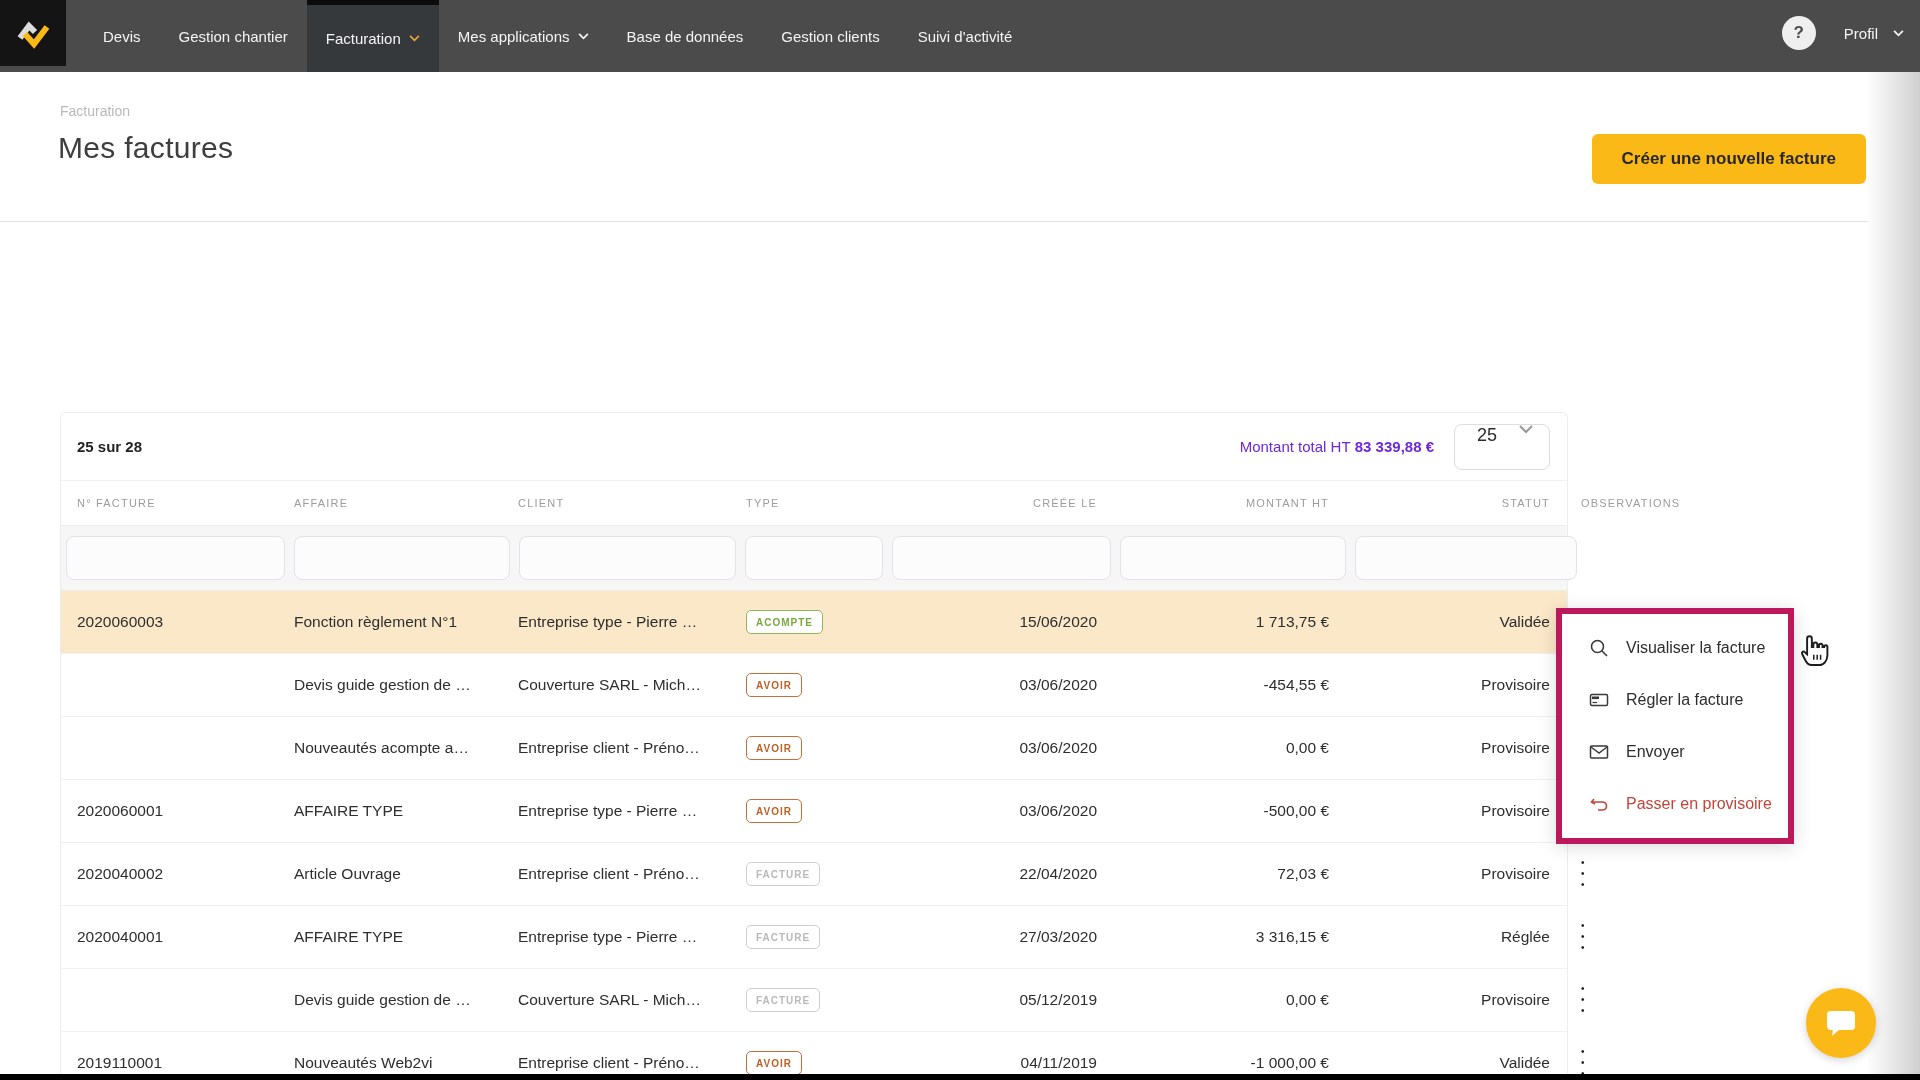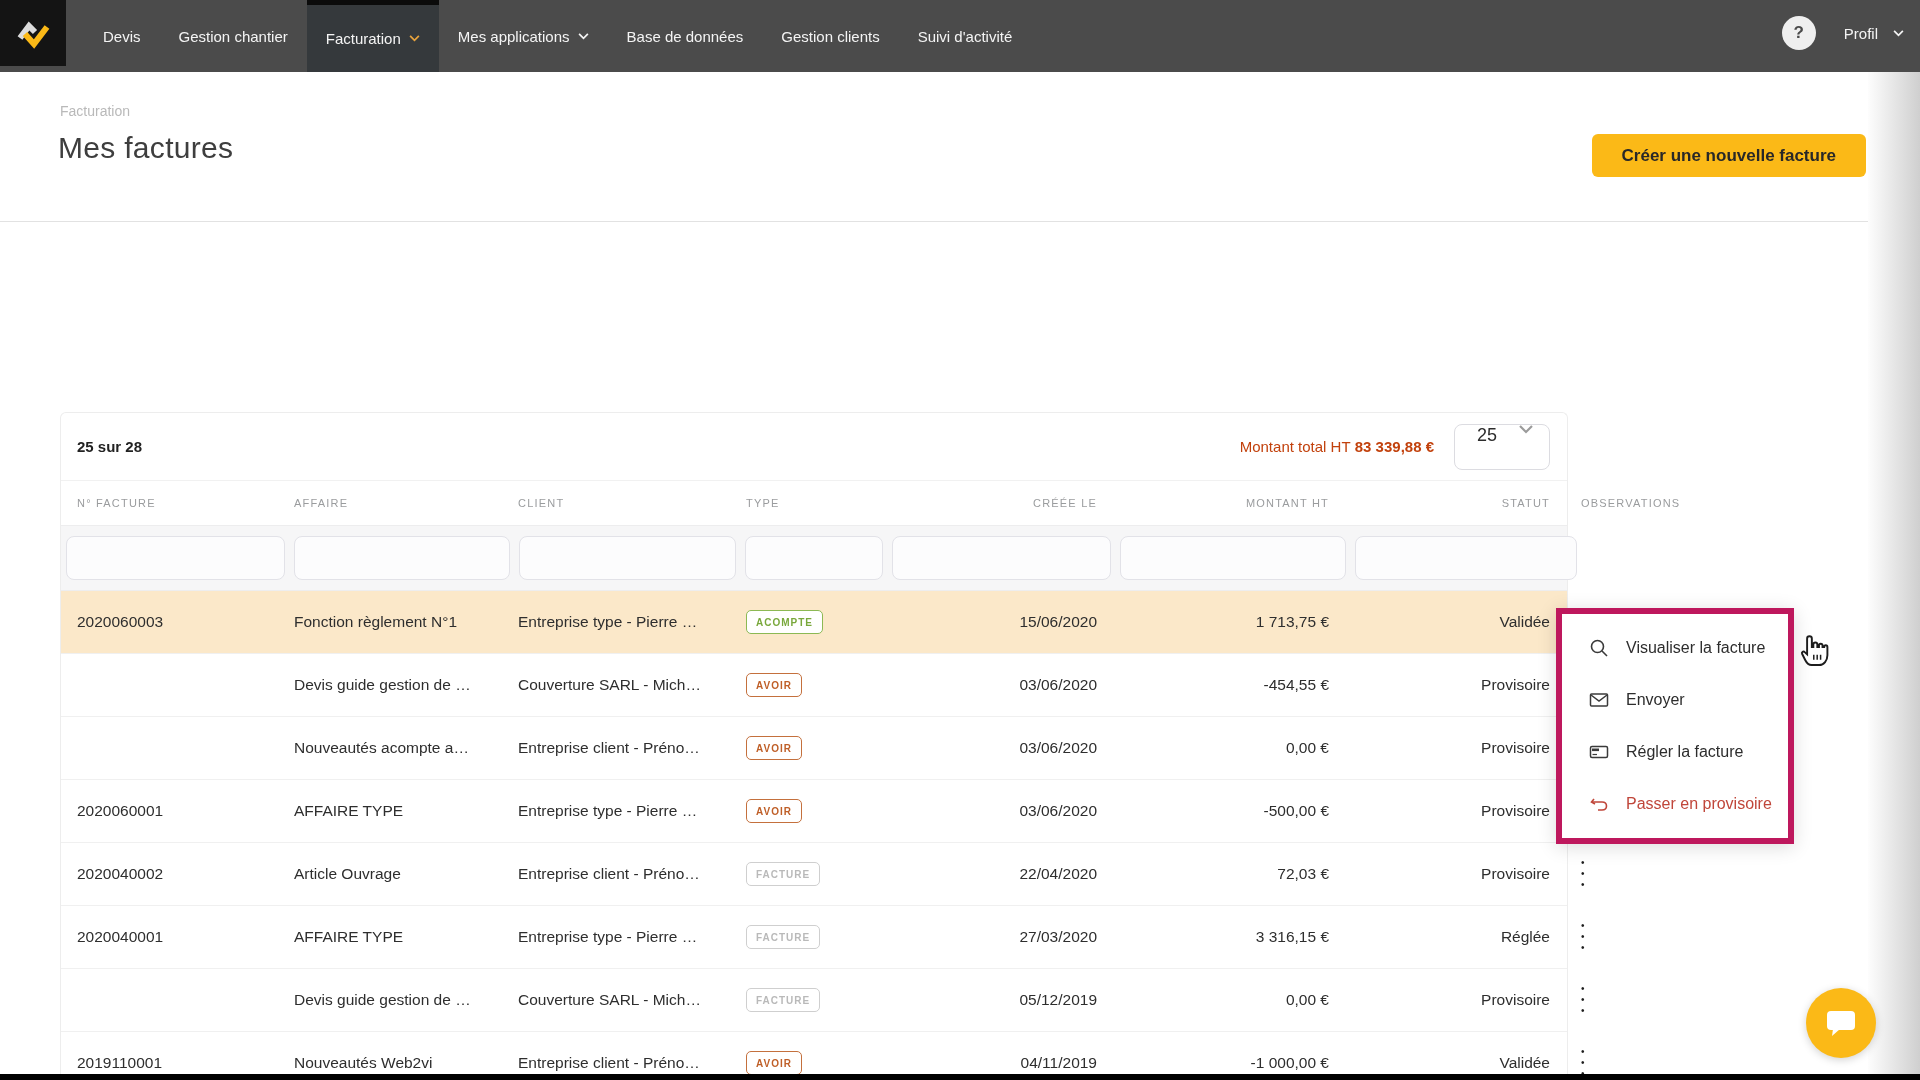--- a/index.html
+++ b/index.html
@@ -23,41 +23,41 @@
                  color:#4b4b4b; font-weight:bold; font-size:17px; display:flex;
                  align-items:center; justify-content:center; cursor:pointer; }
   .profil { display:flex; align-items:center; gap:15px; color:#f4f4f4; font-size:15px; cursor:pointer; }
 
   
   .pagehead { position:absolute; top:66px; left:0; width:1920px; height:156px;
               background:#fff; border-bottom:1px solid #e2e2e2; }
   .breadcrumb { position:absolute; left:60px; top:37px; color:#b9b9b9; font-size:14px; }
   .page-title { position:absolute; left:58px; top:65px; color:#3e3e3e; font-size:30px;
                 font-weight:500; letter-spacing:.3px; }
-  .create-btn { position:absolute; right:54px; top:68px; height:43px; padding:0 30px;
+  .create-btn { position:absolute; right:54px; top:68px; height:50px; padding:0 30px;
                 background:#fbb917; border:none; border-radius:6px; color:#282828;
                 font-size:17px; font-weight:600; font-family:inherit; cursor:pointer; }
 
   
   .banner { position:absolute; left:60px; top:274px; width:1806px; height:84px;
             border:1px solid #e9bb4e; border-radius:4px; background:#fff;
             display:flex; align-items:center; padding:0 38px; gap:24px; }
   .banner-title { font-size:17px; font-weight:bold; color:#2e2e2e; }
   .banner-text { font-size:16px; color:#3a3a3a; }
   .banner-text a { color:#2e2e2e; text-decoration:underline; cursor:pointer; }
 
   
   .card { position:absolute; left:60px; top:412px; width:1508px; height:668px;
           background:#fff; border:1px solid #ededed; border-bottom:none;
           border-radius:6px 6px 0 0; }
   .summary { height:68px; display:flex; align-items:center; justify-content:space-between;
              padding:0 17px 0 16px; border-bottom:1px solid #f1f1f1; }
   .count { font-size:15px; font-weight:bold; color:#222; }
   .summary-right { display:flex; align-items:center; gap:20px; }
-  .total-lbl { font-size:15px; color:#c2410c; }
+  .total-lbl { font-size:15px; color:#6d28d9; }
   .total-val { font-weight:bold; }
   .pagesize { width:96px; height:46px; border:1px solid #dcdce1; border-radius:8px;
               display:flex; align-items:flex-start; justify-content:space-between;
               padding:0 16px 0 22px; font-size:18px; color:#2c2c2c; cursor:pointer; background:#fff; }
 
   .grid { display:grid; grid-template-columns:228px 225px 226px 147px 228px 235px 231px 1fr;
           align-items:center; }
   .thead { height:44px; }
   .th { font-size:11px; color:#9a9c9e; letter-spacing:1.2px; text-transform:uppercase;
         font-weight:normal; white-space:nowrap; }
@@ -313,32 +313,32 @@
   <div class="ctx-menu">
     <div class="ctx-item">
       <svg class="ctx-icon" viewBox="0 0 20 20">
         <circle cx="8.5" cy="8.5" r="6" stroke="#3a3a3a" stroke-width="1.6" fill="none"></circle>
         <path d="M13 13 L18 18" stroke="#3a3a3a" stroke-width="1.6"></path>
       </svg>
       <span>Visualiser la facture</span>
     </div>
     <div class="ctx-item">
       <svg class="ctx-icon" viewBox="0 0 20 20">
-        <rect x="1.5" y="4" width="17" height="12" rx="1" stroke="#3a3a3a" stroke-width="1.5" fill="none"></rect>
-        <path d="M2 5 L10 11 L18 5" stroke="#3a3a3a" stroke-width="1.5" fill="none"></path>
-      </svg>
-      <span>Envoyer</span>
-    </div>
-    <div class="ctx-item">
-      <svg class="ctx-icon" viewBox="0 0 20 20">
         <rect x="1.5" y="4.5" width="17" height="11" rx="1.5" stroke="#3a3a3a" stroke-width="1.5" fill="none"></rect>
         <rect x="3" y="6.5" width="7" height="2.6" fill="#3a3a3a"></rect>
         <path d="M3.5 12.5 L8 12.5" stroke="#3a3a3a" stroke-width="1.2"></path>
       </svg>
       <span>Régler la facture</span>
+    </div>
+    <div class="ctx-item">
+      <svg class="ctx-icon" viewBox="0 0 20 20">
+        <rect x="1.5" y="4" width="17" height="12" rx="1" stroke="#3a3a3a" stroke-width="1.5" fill="none"></rect>
+        <path d="M2 5 L10 11 L18 5" stroke="#3a3a3a" stroke-width="1.5" fill="none"></path>
+      </svg>
+      <span>Envoyer</span>
     </div>
     <div class="ctx-item danger">
       <svg class="ctx-icon" viewBox="0 0 20 20">
         <path d="M5 5 L2.5 8 L6 10" stroke="#c0463a" stroke-width="1.6" fill="none"></path>
         <path d="M3 8 L13 8 C16 8 17.5 10 17.5 12 C17.5 14 16 16 13 16 L9 16" stroke="#c0463a" stroke-width="1.6" fill="none"></path>
       </svg>
       <span>Passer en provisoire</span>
     </div>
   </div>
 

